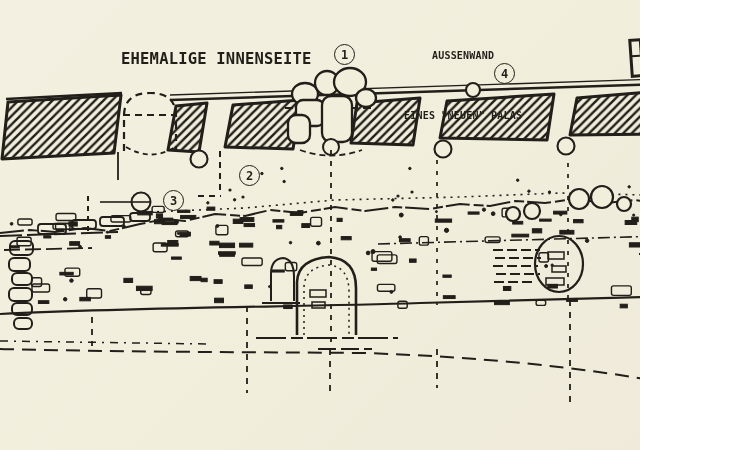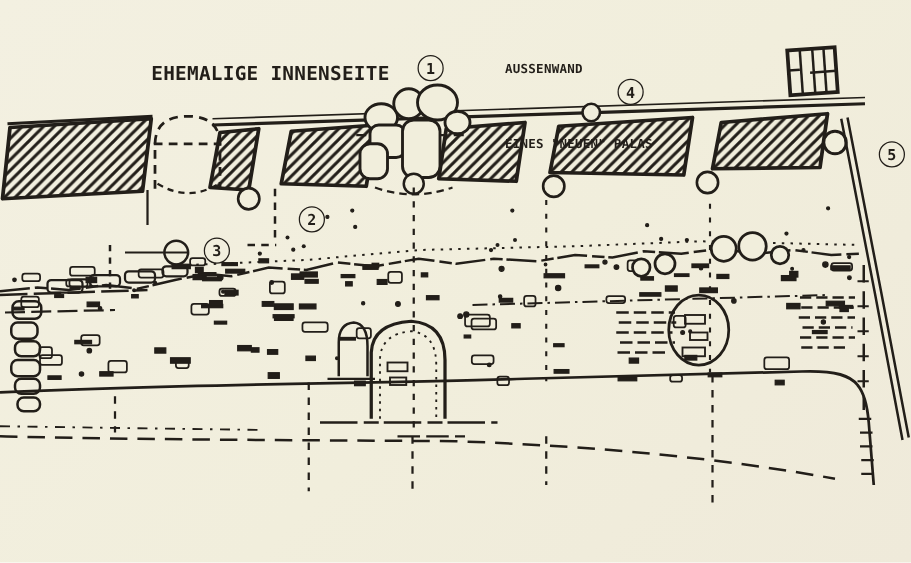--- a/index.html
+++ b/index.html
@@ -1,21 +1,22 @@
 <!DOCTYPE html>
 <html><head>
 <meta charset="utf-8">
 <style>
   html,body{margin:0;padding:0;}
   .page{
     position:relative;
-    width:729px;height:450px;
+    width:640px;height:450px;
     background:linear-gradient(135deg,#f3f0e1 0%,#f1eedc 55%,#efeada 100%);
     overflow:hidden;
     font-family:"DejaVu Sans Mono","Liberation Mono",monospace;
+    text-align:center;
   }
   .page svg{position:absolute;left:0;top:0;}
   .label{
     position:absolute;
     font-family:"DejaVu Sans Mono","Liberation Mono",monospace;
     font-weight:bold;
     color:#221e19;
     white-space:pre;
   }
   .label-inner{left:121px;top:50px;font-size:15.5px;letter-spacing:.2px;}

